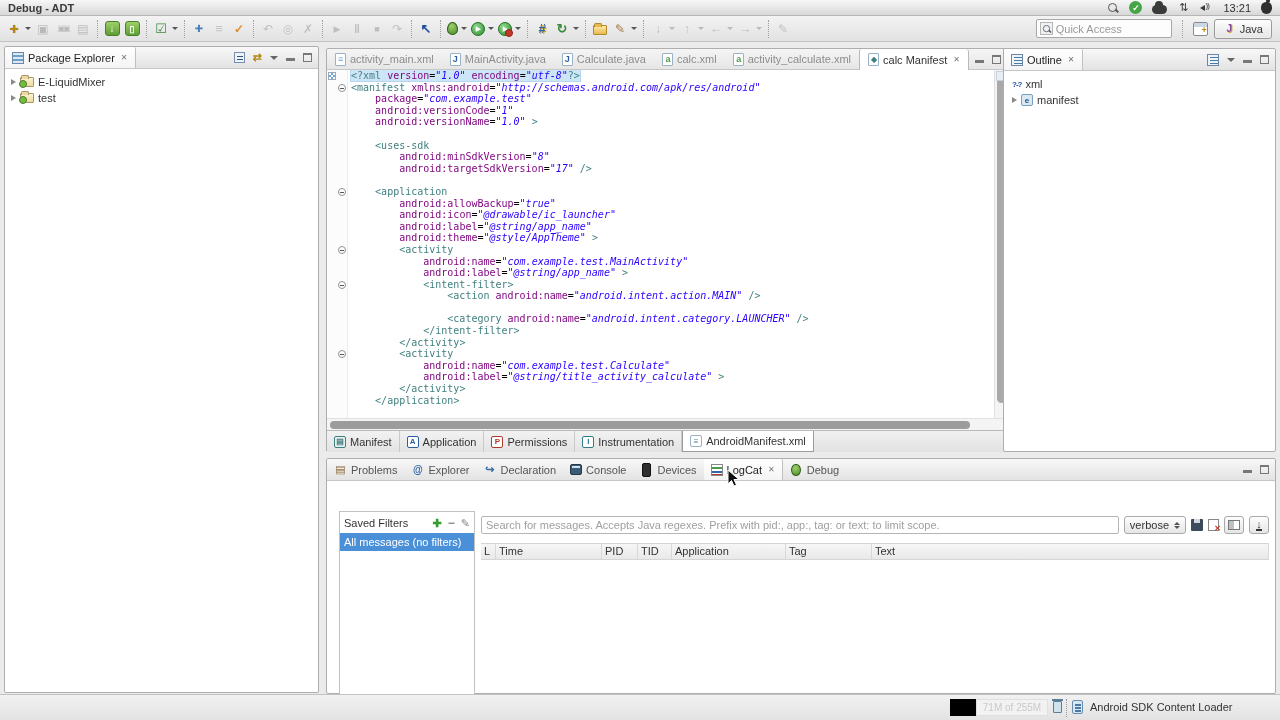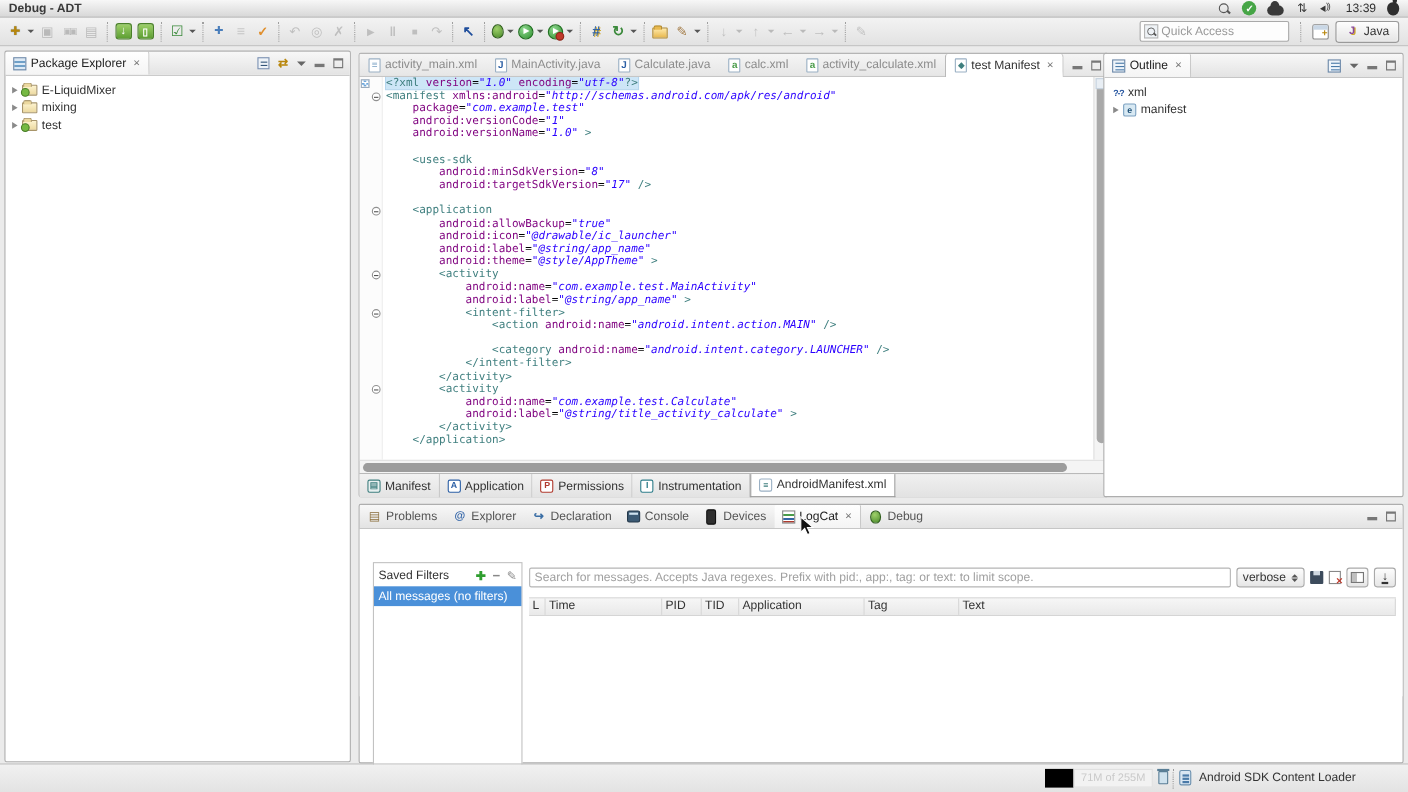--- a/index.html
+++ b/index.html
@@ -208,21 +208,21 @@
 <body>
 
 <div id="menubar">
   <span class="title">Debug - ADT</span>
   <span class="tray">
     <span class="trayic ic-search"></span>
     <span class="trayic ic-check">✓</span>
     <span class="trayic ic-cloud"></span>
     <span class="trayic">⇅</span>
     <span class="trayic ic-vol"></span>
-    <span style="font-size:11px;color:#2f2f2f">13:39</span>
+    <span style="font-size:11px;color:#2f2f2f">13:21</span>
     <span class="trayic ic-logo"></span>
   </span>
 </div>
 
 <div id="toolbar">
   <span id="tbgroups">
       <span class="tbtn">
         <span class="tico" data-icon="new-wizard"></span>
         <span class="dd"></span>
       </span>
@@ -366,25 +366,20 @@
       <span class="ic-max"></span>
     </span>
   </div>
   <div class="tree">
 
   <div class="titem" data-icon="android-project">
         <span class="twisty"></span>
         <span class="ic-proj"></span>
         <span>E-LiquidMixer</span>
       </div>
-      <div class="titem" data-icon="folder-open">
-        <span class="twisty"></span>
-        <span class="ic-proj"></span>
-        <span>mixing</span>
-      </div>
       <div class="titem" data-icon="android-project">
         <span class="twisty"></span>
         <span class="ic-proj"></span>
         <span>test</span>
       </div>
     </div>
 </div>
 
 <div class="panel" id="editor" style="left:326px;top:48px;width:682px;height:404px">
   <div class="etabs">
@@ -410,21 +405,21 @@
           <span>calc.xml</span>
 
         </span>
         <span class="etab" data-icon="android-xml">
           <span class="eicon"></span>
           <span>activity_calculate.xml</span>
 
         </span>
         <span class="etab active" data-icon="manifest-file">
           <span class="eicon"></span>
-          <span>test Manifest</span>
+          <span>calc Manifest</span>
           <span class="closex">✕</span>
         </span>
       </span>
     <span class="vactions">
       <span class="ic-min"></span>
       <span class="ic-max"></span>
     </span>
   </div>
   <div class="codewrap">
     <div class="markerbar">

